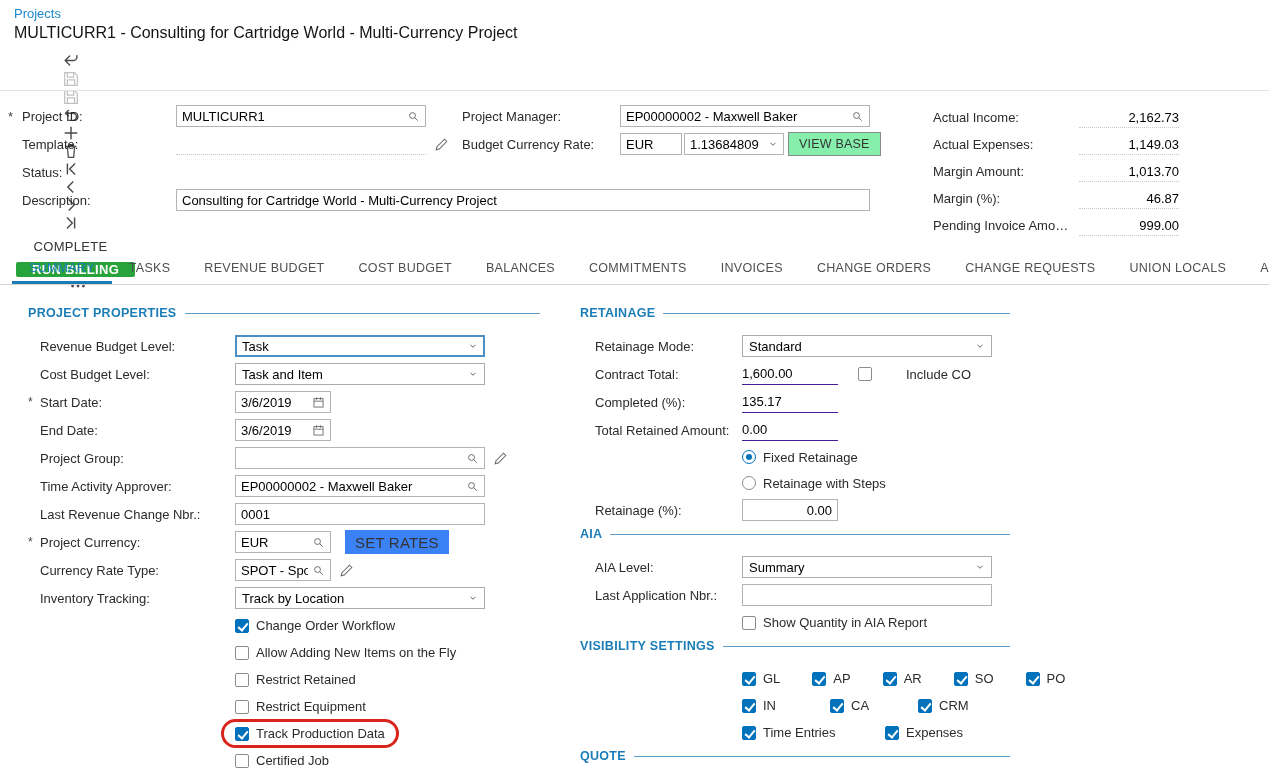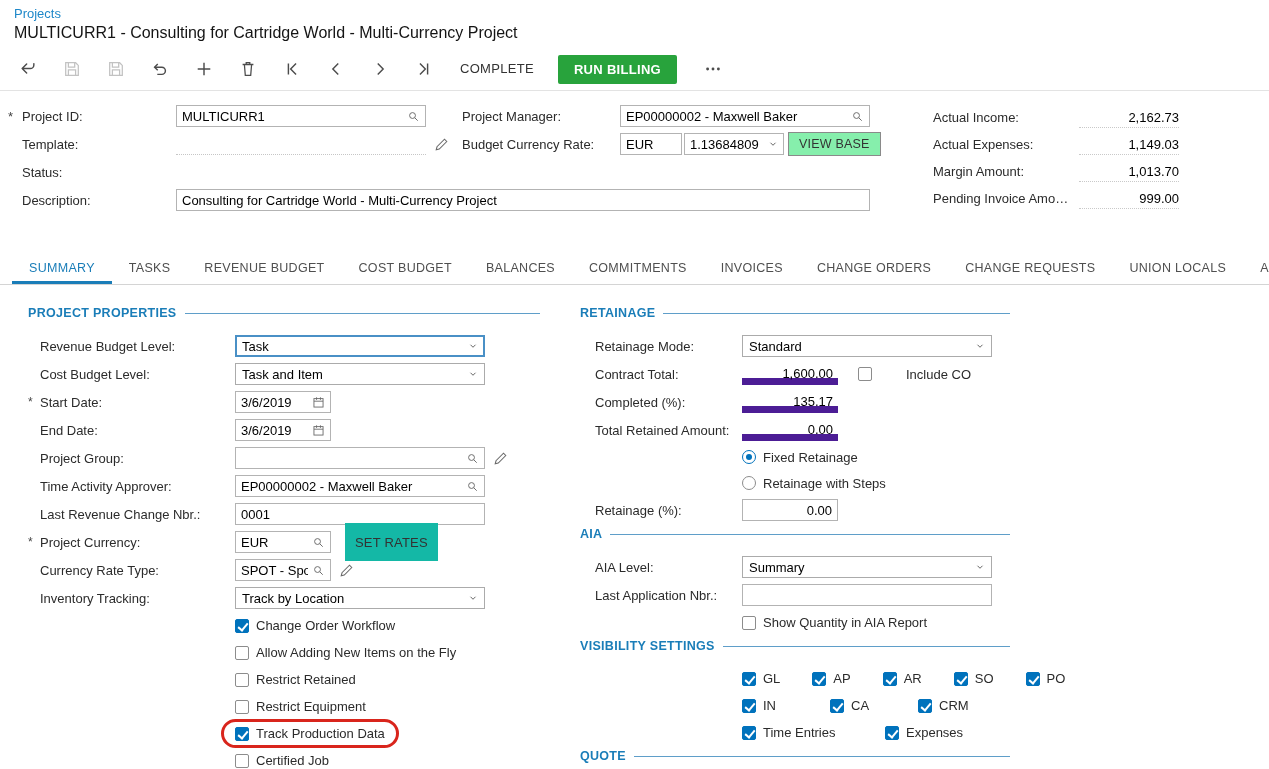--- a/index.html
+++ b/index.html
@@ -3,21 +3,21 @@
 <meta charset="utf-8">
 <style>
   * { margin:0; padding:0; box-sizing:border-box; }
   html,body { width:1269px; height:769px; }
   body { font-family:"Liberation Sans",sans-serif; font-size:13px; color:#2b2b2b; background:#fff; overflow:hidden; }
   .page { position:relative; width:1269px; height:769px; background:#fff; }
 
   .breadcrumb { position:absolute; left:14px; top:6px; font-size:13px; color:#1e88c9; cursor:pointer; }
   .page-title { position:absolute; left:14px; top:24px; font-size:16px; color:#141414; white-space:nowrap; }
 
-  .toolbar { position:absolute; left:6px; top:52px; height:34px; display:flex; align-items:center; }
+  .toolbar { position:absolute; left:6px; top:52px; height:34px; display:flex; align-items:center;flex-direction:column; }
   .tbtn { width:44px; height:30px; display:flex; align-items:center; justify-content:center; color:#4c4c4c; cursor:pointer; background:none; border:none; }
   .tbtn.disabled { color:#c2c2c2; }
   .ic18 { width:18px; height:18px; }
   .ic13 { width:13px; height:13px; }
   .ic15 { width:15px; height:15px; }
   .ic10 { width:10px; height:10px; }
   .tbtn-text { padding:0 14px; height:30px; line-height:30px; font-size:13px; color:#333; letter-spacing:.3px; cursor:pointer; background:none; border:none; font-family:inherit; }
   .btn-green { margin-left:10px; background:#28a33c; color:#fff; border:none; height:29px; padding:0 16px; font-size:13px; font-weight:bold; border-radius:2px; letter-spacing:.3px; cursor:pointer; font-family:inherit; }
   .more-btn { margin-left:14px; }
   .hr-top { position:absolute; top:90px; left:0; width:1269px; border-top:1px solid #e3e3e3; }
@@ -55,39 +55,39 @@
   .sec-hdr .t { color:#1a7db8; font-size:12.5px; font-weight:bold; letter-spacing:.3px; margin-right:8px; white-space:nowrap; }
   .sec-hdr .line { flex:1; border-top:1px solid #5f9ec9; }
 
   .lrow { display:flex; align-items:center; height:28px; }
   .lrow .req { width:12px; font-size:12px; }
   .lrow .lbl { width:195px; }
   .sel { height:22px; border:1px solid #ababab; background:#fff; display:flex; align-items:center; padding:0 6px; cursor:pointer; }
   .sel .val { flex:1; white-space:nowrap; overflow:hidden; font-size:13px; color:#000; }
   .sel .chev { color:#555; flex:none; }
   .sel.focused { border-color:#4a90c6; box-shadow:inset 0 0 0 1px #4a90c6; }
-  .set-rates { margin-left:14px; height:38px; background:#14b8a6; border:none; padding:0 10px; font-size:13px; color:#333; letter-spacing:.2px; cursor:pointer; font-family:inherit; }
+  .set-rates { margin-left:14px; height:24px; background:#3b82f6; border:none; padding:0 10px; font-size:15px; color:#333; letter-spacing:.2px; cursor:pointer; font-family:inherit; }
 
   .cb-row { display:flex; align-items:center; height:27px; margin-left:207px; position:relative; }
   .cb { width:14px; height:14px; border:1px solid #8c8c8c; border-radius:2px; background:#fff; margin-right:7px; flex:none; position:relative; cursor:pointer; }
   .cb.checked { background:#0072bc; border-color:#0072bc; }
   .cb.checked::after { content:""; position:absolute; left:4px; top:1px; width:4px; height:8px; border:solid #fff; border-width:0 2px 2px 0; transform:rotate(40deg); }
   .cb-lbl { font-size:13px; color:#2b2b2b; white-space:nowrap; }
 
   .radio { width:14px; height:14px; border:1px solid #8c8c8c; border-radius:50%; background:#fff; margin-right:7px; flex:none; position:relative; cursor:pointer; }
   .radio.selected { border-color:#0072bc; }
   .radio.selected::after { content:""; position:absolute; left:3px; top:3px; width:6px; height:6px; border-radius:50%; background:#0072bc; }
 
   .annotation { position:absolute; left:-14px; top:-1px; width:178px; height:29px; border:3px solid #d9251c; border-radius:15px; pointer-events:none; }
 
   .rrow { display:flex; align-items:center; height:28px; padding-left:15px; }
   .rrow .lbl { width:147px; }
   .radio-row { display:flex; align-items:center; height:26px; padding-left:162px; }
   .cbr-right { display:flex; align-items:center; height:27px; padding-left:162px; }
-  .num-ro { width:96px; height:22px; line-height:21px; text-align:right; padding-right:5px; border-bottom:7px solid #4c1d95; font-size:13px; color:#000; }
+  .num-ro { width:96px; height:22px; line-height:21px; padding-right:5px; border-bottom:1px solid #4c1d95; font-size:13px; color:#000; }
   .num-ed { width:96px; justify-content:flex-end; }
   .num-ed .val { flex:none; text-align:right; }
   .inline-cb { display:flex; align-items:center; margin-left:20px;gap:27px; }
 
   .vis-row { display:flex; align-items:center; height:27px; padding-left:162px;gap:32px; }
   .vis-item { display:flex; align-items:center; width:56px; }
   .vis-item.wide { width:111px; }
   .vis-item.last { width:auto; }
 </style>
 </head>
@@ -279,20 +279,25 @@
     </div>
     <div class="trow">
       <span class="lbl">Actual Expenses:</span>
       <span class="spacer"></span>
       <span class="tval">1,149.03</span>
     </div>
     <div class="trow">
       <span class="lbl">Margin Amount:</span>
       <span class="spacer"></span>
       <span class="tval">1,013.70</span>
+    </div>
+    <div class="trow">
+      <span class="lbl">Margin (%):</span>
+      <span class="spacer"></span>
+      <span class="tval">46.87</span>
     </div>
     <div class="trow">
       <span class="lbl" style="text-overflow:ellipsis">Pending Invoice Amount:</span>
       <span class="spacer"></span>
       <span class="tval">999.00</span>
     </div>
   </div>
 
   <div class="tabs">
     <div class="tab active">SUMMARY</div>

